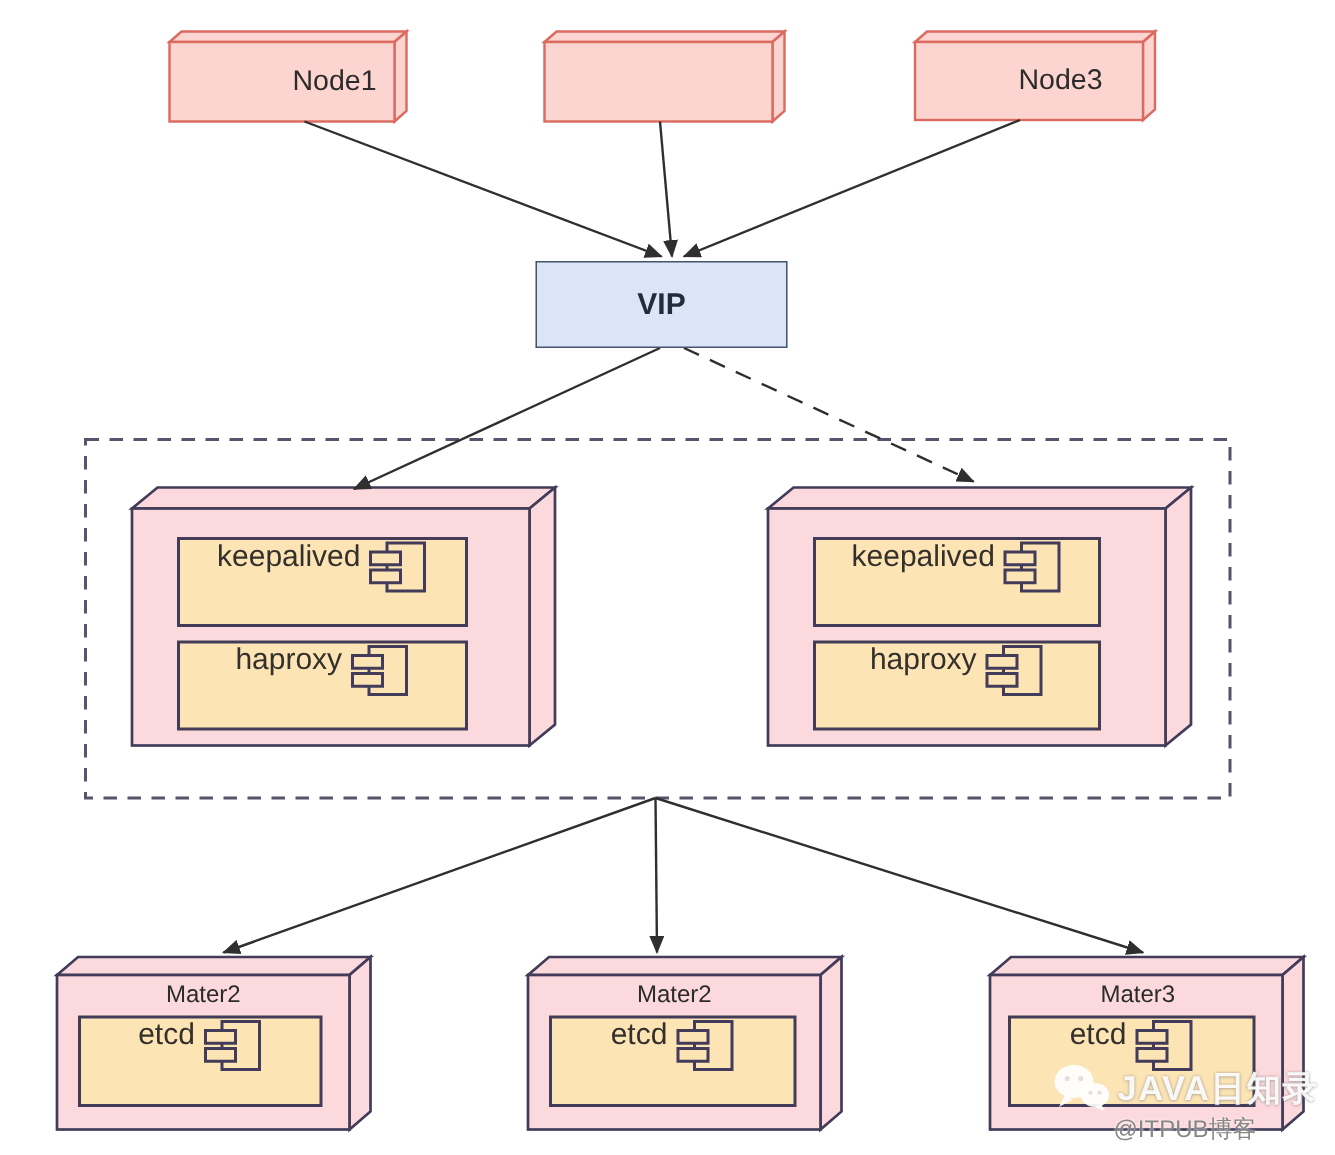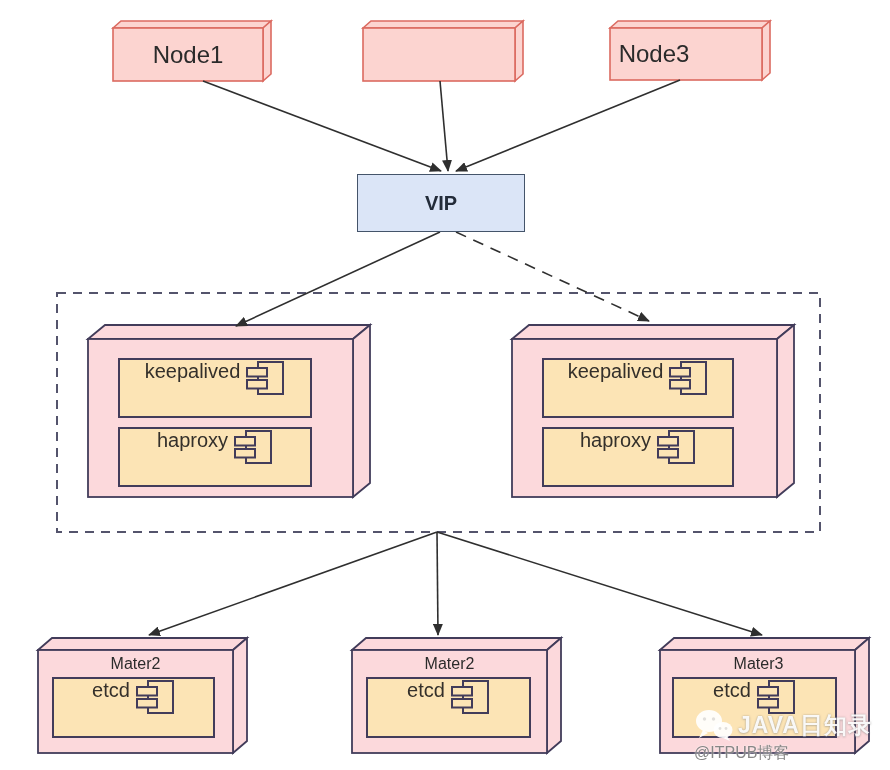--- a/index.html
+++ b/index.html
@@ -13,37 +13,37 @@
   .node-shape   { fill:var(--node-fill,#fcd4d0); stroke:var(--node-border,#db6a60); stroke-width:1.6; }
   .group-shape  { fill:var(--group-fill,#fcd9dc); stroke:var(--group-border,#423c5a); stroke-width:1.8; }
   .dashed-zone  { fill:none; stroke:var(--dashed-border,#54546c); stroke-width:2; stroke-dasharray:9 7; }
   .arrow        { stroke:var(--arrow,#2f2f2f); stroke-width:1.6; fill:none; }
   .arrow.dashed { stroke-dasharray:11 8; }
   .ah-path      { fill:var(--arrow,#2f2f2f); }
 
   
   .label { position:absolute; display:flex; align-items:center; justify-content:center;
            color:var(--text,#2b2b2b); z-index:2; }
-  .node-label   { font-size:24px; }
+  .node-label   { font-size:19px;padding-left:35px; }
   .master-title { font-size:16px; }
 
   .vip-box { position:absolute; z-index:2; box-sizing:border-box;
     background:var(--vip-fill,#dbe5f7); border:1.7px solid var(--vip-border,#44546a);
     display:flex; align-items:center; justify-content:center;
     font-size:20px; font-weight:600; color:#232c3a; }
 
   .component { position:absolute; z-index:2; box-sizing:border-box;
     background:var(--component-fill,#fce4b5); border:2px solid var(--component-border,#423c5a);
     display:flex; align-items:flex-start; justify-content:center; gap:5px;
     font-size:20px; color:#34302b; }
   .comp-icon { flex:0 0 auto; }
   .comp-icon rect { fill:var(--component-fill,#fce4b5); stroke:var(--component-border,#423c5a); stroke-width:2; }
 
   .watermark { position:absolute; left:694px; top:708px; width:192px; z-index:3;
-    display:flex; flex-direction:column; align-items:flex-start; }
+    display:flex; flex-direction:column; align-items:center; }
   .wm-row { display:flex; align-items:center; gap:4px; }
   .wm-brand { font-size:23px; font-weight:600; letter-spacing:1px;
     color:rgba(255,255,255,0.92);
     text-shadow:0 0 2px rgba(110,110,110,0.5), 0 1px 2px rgba(130,130,130,0.3); }
   .wm-sub { font-size:16px; margin-top:1px;
     color:rgba(125,125,125,0.92); text-shadow:0 0 2px #ffffff; }
   .wechat-bubble { fill:rgba(255,255,255,0.92); }
   .wechat-eye { fill:rgba(90,90,90,0.18); }
 </style>
 </head>
@@ -110,21 +110,21 @@
     <line class="arrow" x1="440" y1="81" x2="448" y2="171" marker-end="url(#ah)"></line>
     <line class="arrow" x1="680" y1="80" x2="456" y2="171" marker-end="url(#ah)"></line>
     <line class="arrow" x1="440" y1="232" x2="236" y2="326" marker-end="url(#ah)"></line>
     <line class="arrow dashed" x1="456" y1="232" x2="649" y2="321" marker-end="url(#ah)"></line>
     <line class="arrow" x1="437" y1="532" x2="149" y2="635" marker-end="url(#ah)"></line>
     <line class="arrow" x1="437" y1="532" x2="438" y2="635" marker-end="url(#ah)"></line>
     <line class="arrow" x1="437" y1="532" x2="762" y2="635" marker-end="url(#ah)"></line>
   </svg>
 
   <div class="label node-label" style="left:113px;top:28px;width:150px;height:53px">Node1</div>
-  <div class="label node-label" style="left:592px;top:28px;width:124px;height:52px">Node3</div>
+  <div class="label node-label" style="left:610px;top:28px;width:124px;height:52px">Node3</div>
 
   <div class="vip-box" style="left:357px;top:174px;width:168px;height:58px">
     <span>VIP</span>
   </div>
 
   <div class="component" style="left:118px;top:358px;width:194px;height:60px">
     <span>keepalived</span>
     <svg class="comp-icon" width="40" height="36" viewBox="0 0 40 36">
       <rect x="13" y="2" width="25" height="32"></rect>
       <rect x="2" y="8" width="20" height="8.5"></rect>

